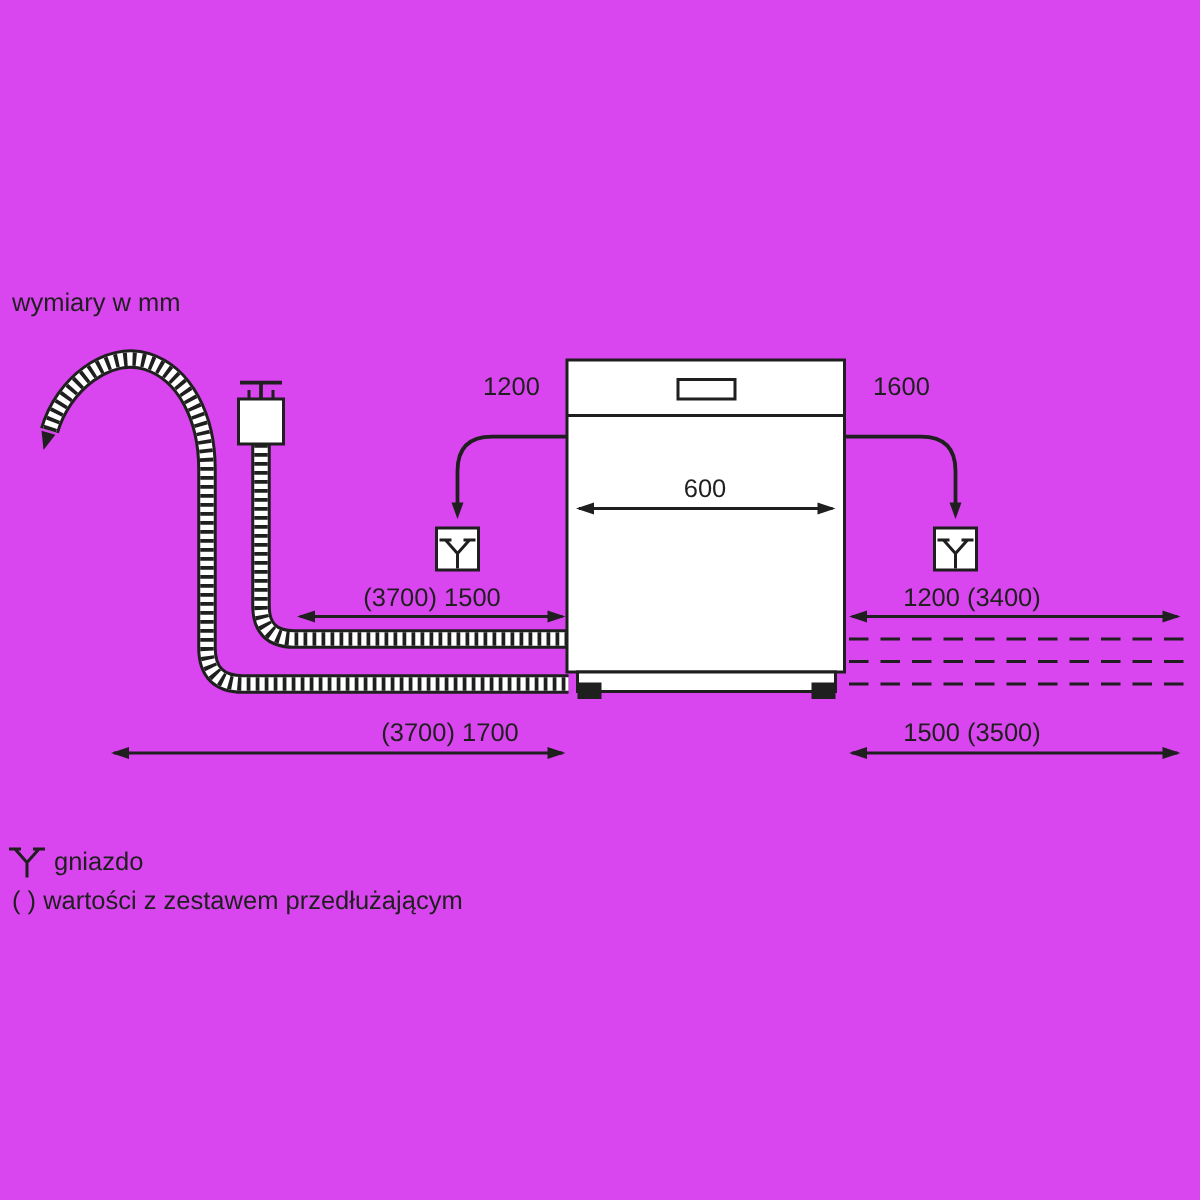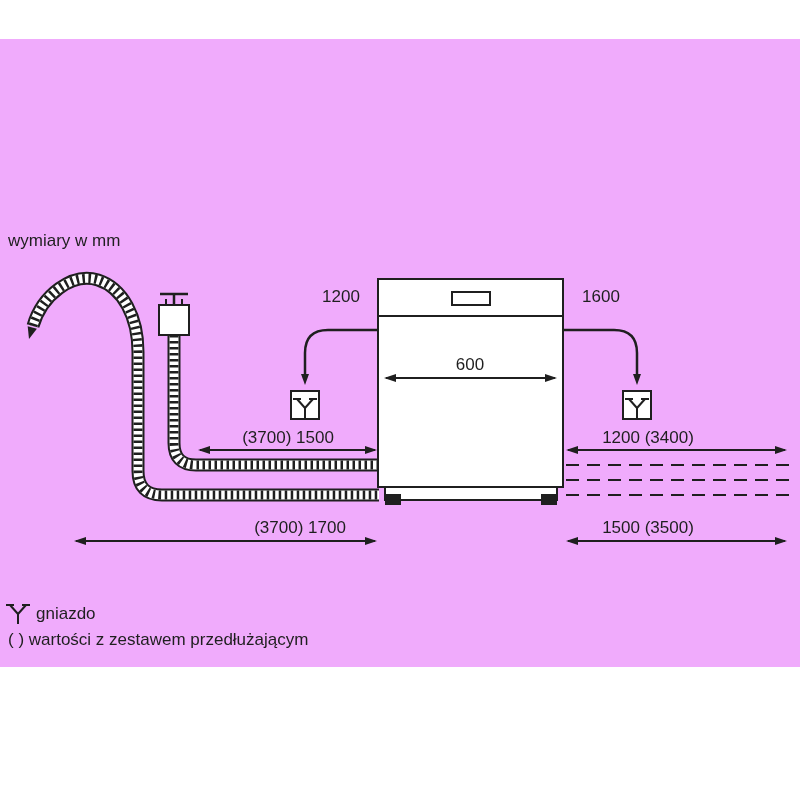--- a/index.html
+++ b/index.html
@@ -3,24 +3,23 @@
 <meta charset="utf-8">
 <style>
   html, body {
     margin: 0;
     padding: 0;
     background: #ffffff;
   }
   #stage {
     position: relative;
     width: 800px;
-    height: 628px;
-    background: #f0abfc;
+    height: 800px;
+    background: #d946ef;
     font-family: "Liberation Sans", sans-serif;
-    margin-top: 39px;
   }
   svg { display: block; }
   .lbl {
     font-family: "Liberation Sans", sans-serif;
     font-size: 17px;
     fill: #1f1f1f;
   }
   .stroke { stroke: #1f1f1f; fill: none; }
   .fillblk { fill: #1f1f1f; stroke: none; }
   .whitefill { fill: #ffffff; }

